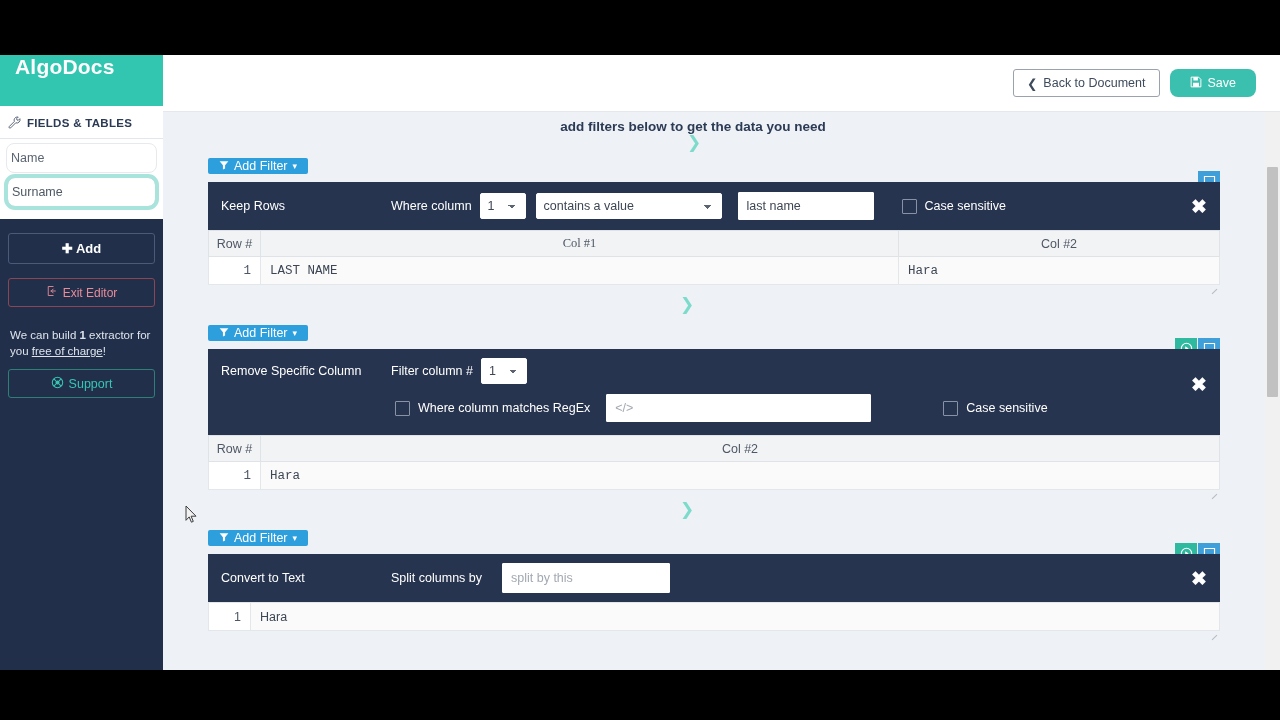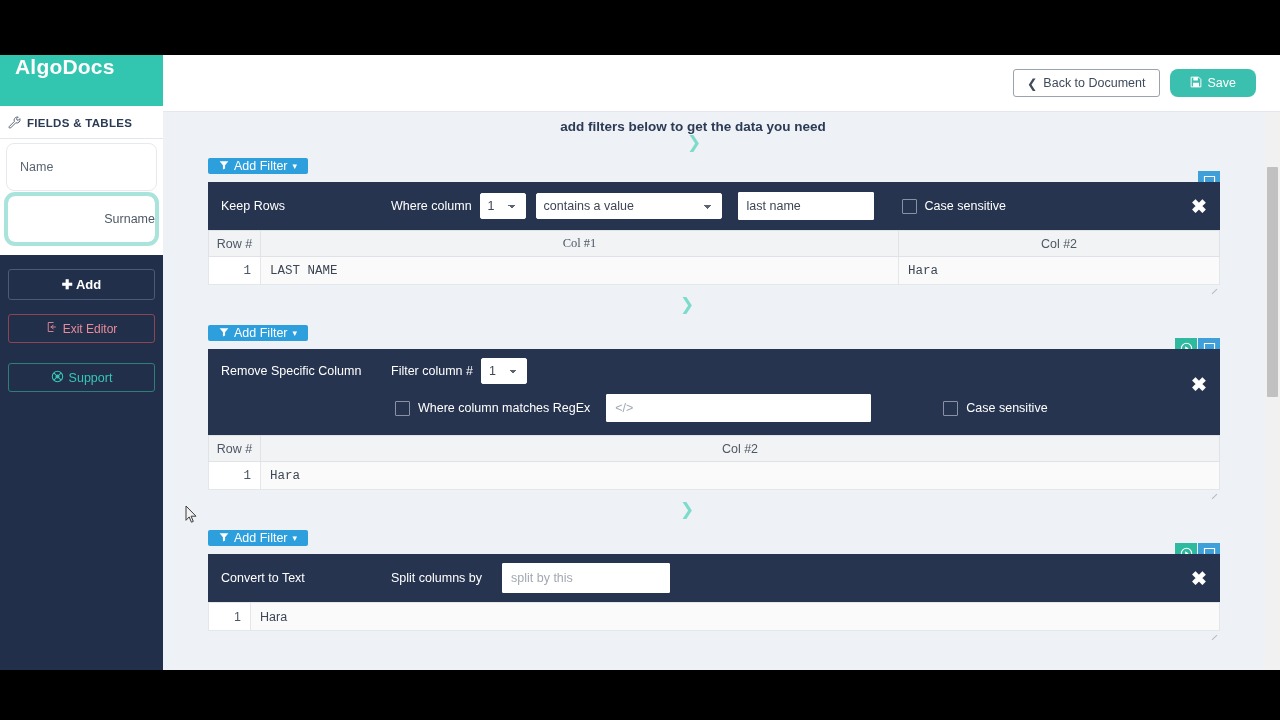--- a/index.html
+++ b/index.html
@@ -40,38 +40,37 @@
     padding: 10px 10px 9px 8px;
     border-bottom: 1px solid #e3e6ea;
   }
   .fields-head .ttl {
     font-size: 11.5px; font-weight: 700; color: #2b3a55;
     letter-spacing: 0.3px;
   }
   .wrench-icon svg { display:block; }
   .field-list { padding: 4px 6px 6px 6px; }
   .field-item {
-    height: 48px;
+    height: 30px;
     display: flex; align-items: center;
-    padding-left: 13px;
+    padding-left: 4px;
     font-size: 12.5px;
     color: #5a6472;
     background: #ffffff;
     border: 1px solid #e6e9ed;
     border-radius: 8px;
     margin-bottom: 4px;
   }
   .field-item.selected {
     background: #ffffff;
     border: 1px solid #cfd3d8;
     outline: 4px solid #a8e4db;
     outline-offset: -1px;
     margin: 4px 1px 6px 1px;
     color: #4f5964;
-    justify-content: flex-end;
   }
   .sb-actions { padding: 14px 8px 0 8px; }
   .btn-add {
     display: block; width: 100%; height: 31px;
     background: transparent; color: #ffffff;
     border: 1px solid #4a5a78; border-radius: 3px;
     font-size: 13px; font-weight: 700;
     cursor: pointer; margin-bottom: 14px;
     font-family: "Liberation Sans", sans-serif;
   }
@@ -288,20 +287,23 @@
         <span>✚ </span><span>Add</span>
       </button>
       <button class="btn-exit">
         <span>
           <svg width="12" height="12" viewBox="0 0 16 16">
               <path d="M10 2H3v12h7M10 5l-3 3 3 3M6 8h7" fill="none" stroke="#e98c98" stroke-width="1.2"></path>
             </svg>
         </span>
         <span>Exit Editor</span>
       </button>
+      <div class="promo">
+        <span>We can build </span><b>1</b><span> extractor for you </span><u>free of charge</u><span>!</span>
+      </div>
       <button class="btn-support">
         <span>
           <svg width="13" height="13" viewBox="0 0 16 16">
               <circle cx="8" cy="8" r="6.4" fill="none" stroke="#37c6b3" stroke-width="1.3"></circle>
               <circle cx="8" cy="8" r="2.4" fill="#37c6b3"></circle>
               <path d="M3.6 3.6l2.6 2.6M12.4 3.6L9.8 6.2M3.6 12.4l2.6-2.6M12.4 12.4L9.8 9.8" stroke="#37c6b3" stroke-width="1.3"></path>
             </svg>
         </span>
         <span>Support</span>
       </button>

